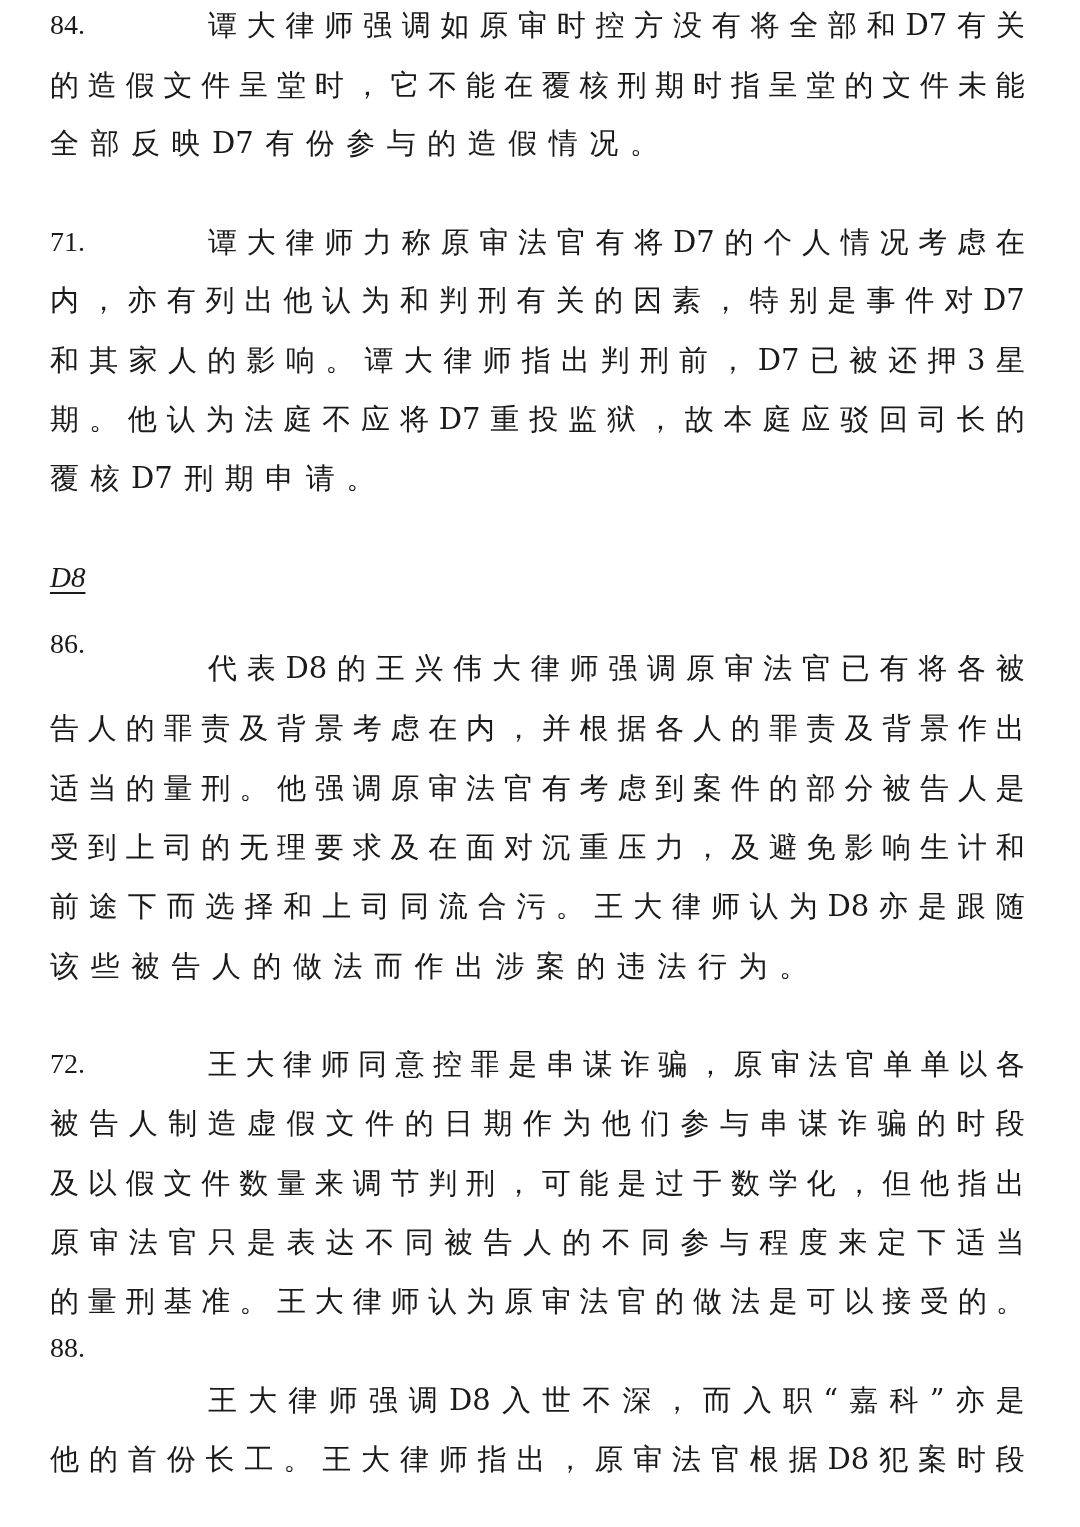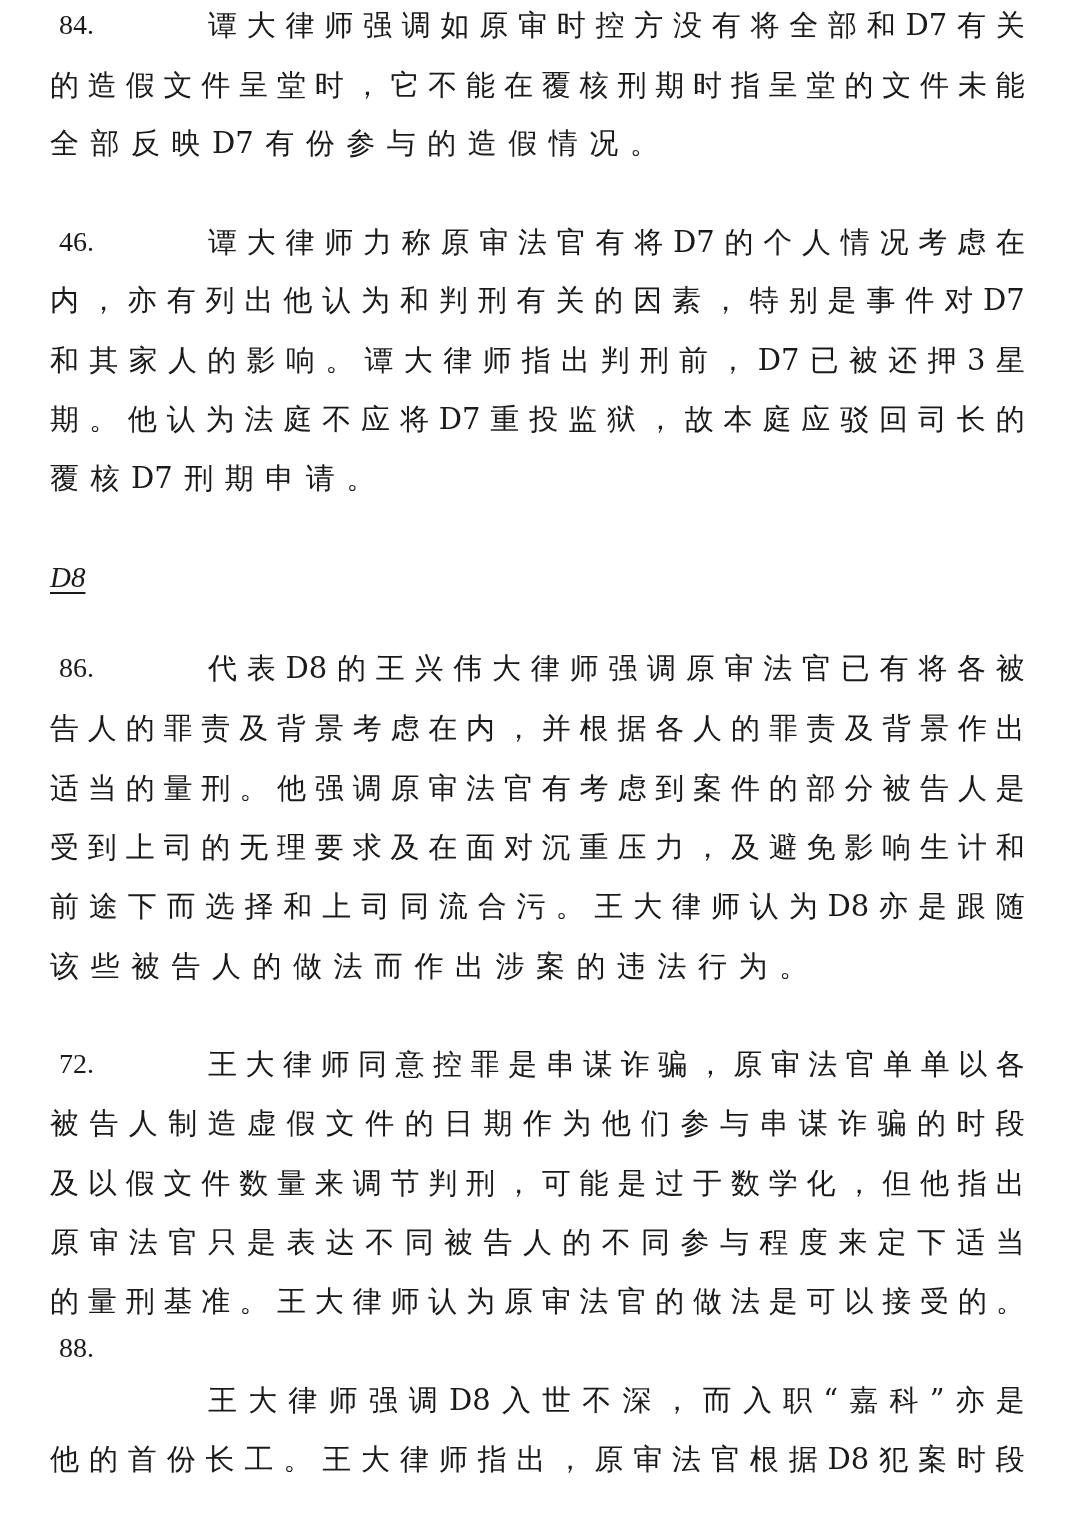--- a/index.html
+++ b/index.html
@@ -14,21 +14,20 @@
     font-size: 29px; line-height: 40px;
     display: flex; justify-content: space-between; align-items: center;
     white-space: nowrap;
   }
   .line.last { justify-content: flex-start; }
   .line.last .ch { margin-right: 11.5px; }
   .line .ch { display: inline-block; }
   .num {
     position: absolute; left: 50px; font-size: 28px; line-height: 40px;
     font-family: "Liberation Serif", serif;
-    margin-left: 9px;
   }
   .first { left: 208px; width: 817px; }
   .heading {
     position: absolute; left: 50px; font-size: 29px; line-height: 40px;
     font-style: italic; text-decoration: underline; text-underline-offset: 5px;
     font-family: "Liberation Serif", serif;
   }
 </style>
 </head>
 <body>
@@ -98,21 +97,21 @@
       <span class="ch">参</span>
       <span class="ch">与</span>
       <span class="ch">的</span>
       <span class="ch">造</span>
       <span class="ch">假</span>
       <span class="ch">情</span>
       <span class="ch">况</span>
       <span class="ch">。</span>
     </div>
 
-  <span class="num" style="top:222px">46.</span>
+  <span class="num" style="top:222px">71.</span>
   <div class="line first" style="top:222px">
       <span class="ch">谭</span>
       <span class="ch">大</span>
       <span class="ch">律</span>
       <span class="ch">师</span>
       <span class="ch">力</span>
       <span class="ch">称</span>
       <span class="ch">原</span>
       <span class="ch">审</span>
       <span class="ch">法</span>
@@ -216,21 +215,21 @@
       <span class="ch">D7</span>
       <span class="ch">刑</span>
       <span class="ch">期</span>
       <span class="ch">申</span>
       <span class="ch">请</span>
       <span class="ch">。</span>
     </div>
 
   <span class="heading" style="top:557px">D8</span>
 
-  <span class="num" style="top:648px">86.</span>
+  <span class="num" style="top:624px">86.</span>
   <div class="line first" style="top:648px">
       <span class="ch">代</span>
       <span class="ch">表</span>
       <span class="ch">D8</span>
       <span class="ch">的</span>
       <span class="ch">王</span>
       <span class="ch">兴</span>
       <span class="ch">伟</span>
       <span class="ch">大</span>
       <span class="ch">律</span>

